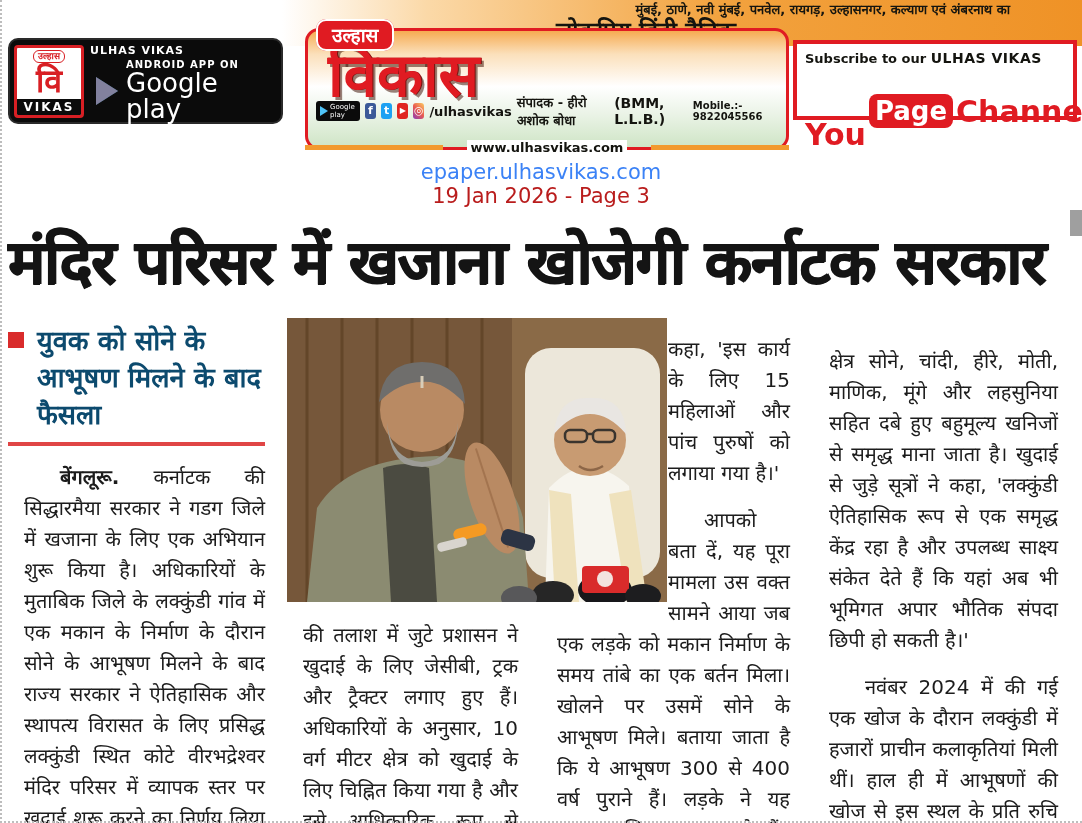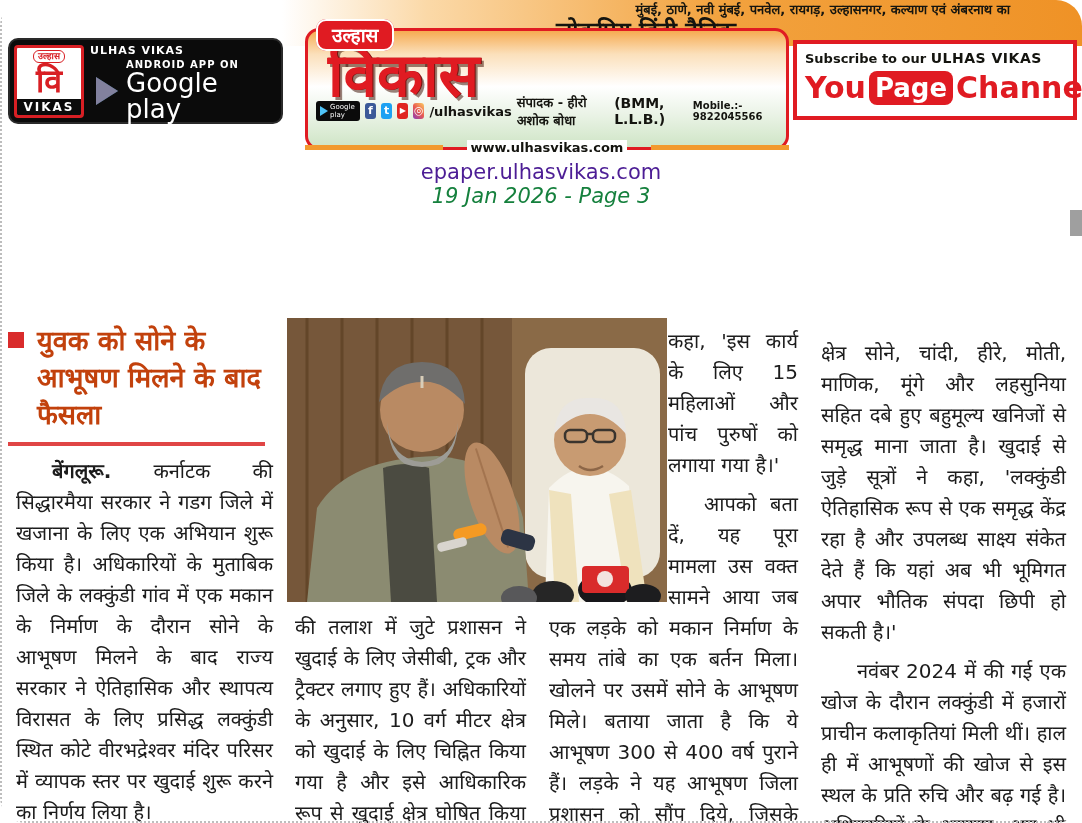--- a/index.html
+++ b/index.html
@@ -1,17 +1,17 @@
 <!DOCTYPE html>
 <html><head>
 <meta charset="utf-8">
 <style>
   html,body{margin:0;padding:0;background:#ffffff;}
   .page{position:relative;width:1082px;height:823px;overflow:hidden;background:#ffffff;
-        font-family:"DejaVu Sans",sans-serif;color:#1a1a1a;border-radius:26px;}
+        font-family:"DejaVu Sans",sans-serif;color:#1a1a1a;}
   .frame{position:absolute;inset:0;border-left:2px dotted #bdbdbd;border-bottom:2px dotted #bdbdbd;
          pointer-events:none;z-index:50;}
   
   .top-strip{position:absolute;left:282px;top:0;width:800px;height:46px;
              background:linear-gradient(90deg,#ffffff 0%,#fbd9a8 18%,#f2a23e 55%,#ef9226 100%);
              text-align:right;padding:2px 72px 0 0;box-sizing:border-box;z-index:1;}
   .top-strip .l1{font-size:13px;font-weight:bold;color:#14140f;line-height:16px;}
   .top-strip .l2{font-size:24px;font-weight:bold;color:#14140f;line-height:26px;text-align:center;}
   
   .app-box{position:absolute;left:8px;top:38px;width:275px;height:86px;background:#0b0b0b;
@@ -64,39 +64,39 @@
             gap:24px;z-index:3;}
   .www-bar{flex:1;height:5px;background:#f29a2e;}
   .www-text{font-size:13px;font-weight:bold;color:#14140f;background:#ffffff;padding:0 4px;}
   
   .sub-box{position:absolute;left:793px;top:40px;width:284px;height:80px;background:#ffffff;
            border:4px solid #e01b22;box-sizing:border-box;display:flex;z-index:2;}
   .sub-left{flex:1;padding:6px 0 0 8px;}
   .sub-l1{font-size:13px;font-weight:bold;color:#14140f;white-space:nowrap;}
   .sub-l1 .brand{font-size:14px;letter-spacing:0.5px;}
   .sub-l2{display:flex;align-items:center;margin-top:4px;}
-  .sub-you{color:#e01b22;font-size:30px;font-weight:bold;}
+  .sub-you{color:#e01b22;font-size:30px;font-weight:bold;margin-top:47px;}
   .sub-tube{background:#e01b22;color:#ffffff;font-size:26px;font-weight:bold;border-radius:8px;
             padding:0 6px;margin:0 3px;line-height:34px;}
   .sub-chan{color:#e01b22;font-size:30px;font-weight:bold;}
   
   .epaper{position:absolute;left:0;top:160px;width:100%;text-align:center;z-index:1;}
-  .epaper .u{font-size:21px;color:#4c1d95;line-height:24px;}
-  .epaper .d{font-size:21px;color:#15803d;line-height:24px;font-style:italic;}
+  .epaper .u{font-size:21px;color:#3b82f6;line-height:24px;}
+  .epaper .d{font-size:21px;color:#b91c1c;line-height:24px;}
   
   .headline{position:absolute;left:8px;top:218px;width:1066px;font-size:61px;line-height:88px;
             font-weight:900;color:#141414;letter-spacing:-1px;white-space:nowrap;
             text-shadow:1.4px 0 0 #141414,0 1px 0 #141414;}
   
   .col{position:absolute;font-size:20px;line-height:31px;text-align:justify;color:#1c1c1c;}
-  .col p{margin:8px;}
+  .col p{margin:16px;}
   .indent{text-indent:36px;}
   .dateline{font-weight:800;}
   .col1{left:8px;top:322px;width:273px;height:501px;overflow:hidden;}
-  .subhead{display:flex;gap:13px;font-size:27px;line-height:37px;font-weight:800;color:#c2410c;
+  .subhead{display:flex;gap:13px;font-size:27px;line-height:37px;font-weight:800;color:#0c4a6e;
            text-align:left;}
   .bullet{width:16px;height:16px;background:#d92b2b;margin-top:10px;flex:none;}
   .subrule{height:4px;background:#e04545;width:94%;margin:9px 0 10px 0;}
   .photo{position:absolute;left:287px;top:318px;width:380px;height:284px;overflow:hidden;}
   .col2{left:287px;top:318px;width:247px;height:505px;overflow:hidden;}
   .col2 .spacer{height:286px;}
   .col3{left:541px;top:318px;width:265px;height:505px;overflow:hidden;}
   .col3 .wrapspacer{float:left;width:127px;height:287px;}
   .col4{left:813px;top:330px;width:261px;height:501px;overflow:hidden;}
   .scroll-thumb{position:absolute;right:0;top:210px;width:12px;height:26px;background:#9f9f9f;z-index:40;}
@@ -167,20 +167,21 @@
       </div>
     </div>
 
   </div>
 
   <div class="epaper">
     <div class="u">epaper.ulhasvikas.com</div>
     <div class="d">19 Jan 2026 - Page 3</div>
   </div>
 
+  <div class="headline">मंदिर परिसर में खजाना खोजेगी कर्नाटक सरकार</div>
 
   <div class="photo">
     <svg width="380" height="284" viewBox="0 0 380 284" xmlns="http://www.w3.org/2000/svg">
       <rect width="380" height="284" fill="#76573a"></rect>
       <g stroke="#634629" stroke-width="3">
         <line x1="20" y1="0" x2="20" y2="284"></line>
           <line x1="55" y1="0" x2="55" y2="284"></line>
         <line x1="90" y1="0" x2="90" y2="284"></line>
           <line x1="125" y1="0" x2="125" y2="284"></line>
         <line x1="160" y1="0" x2="160" y2="284"></line>

